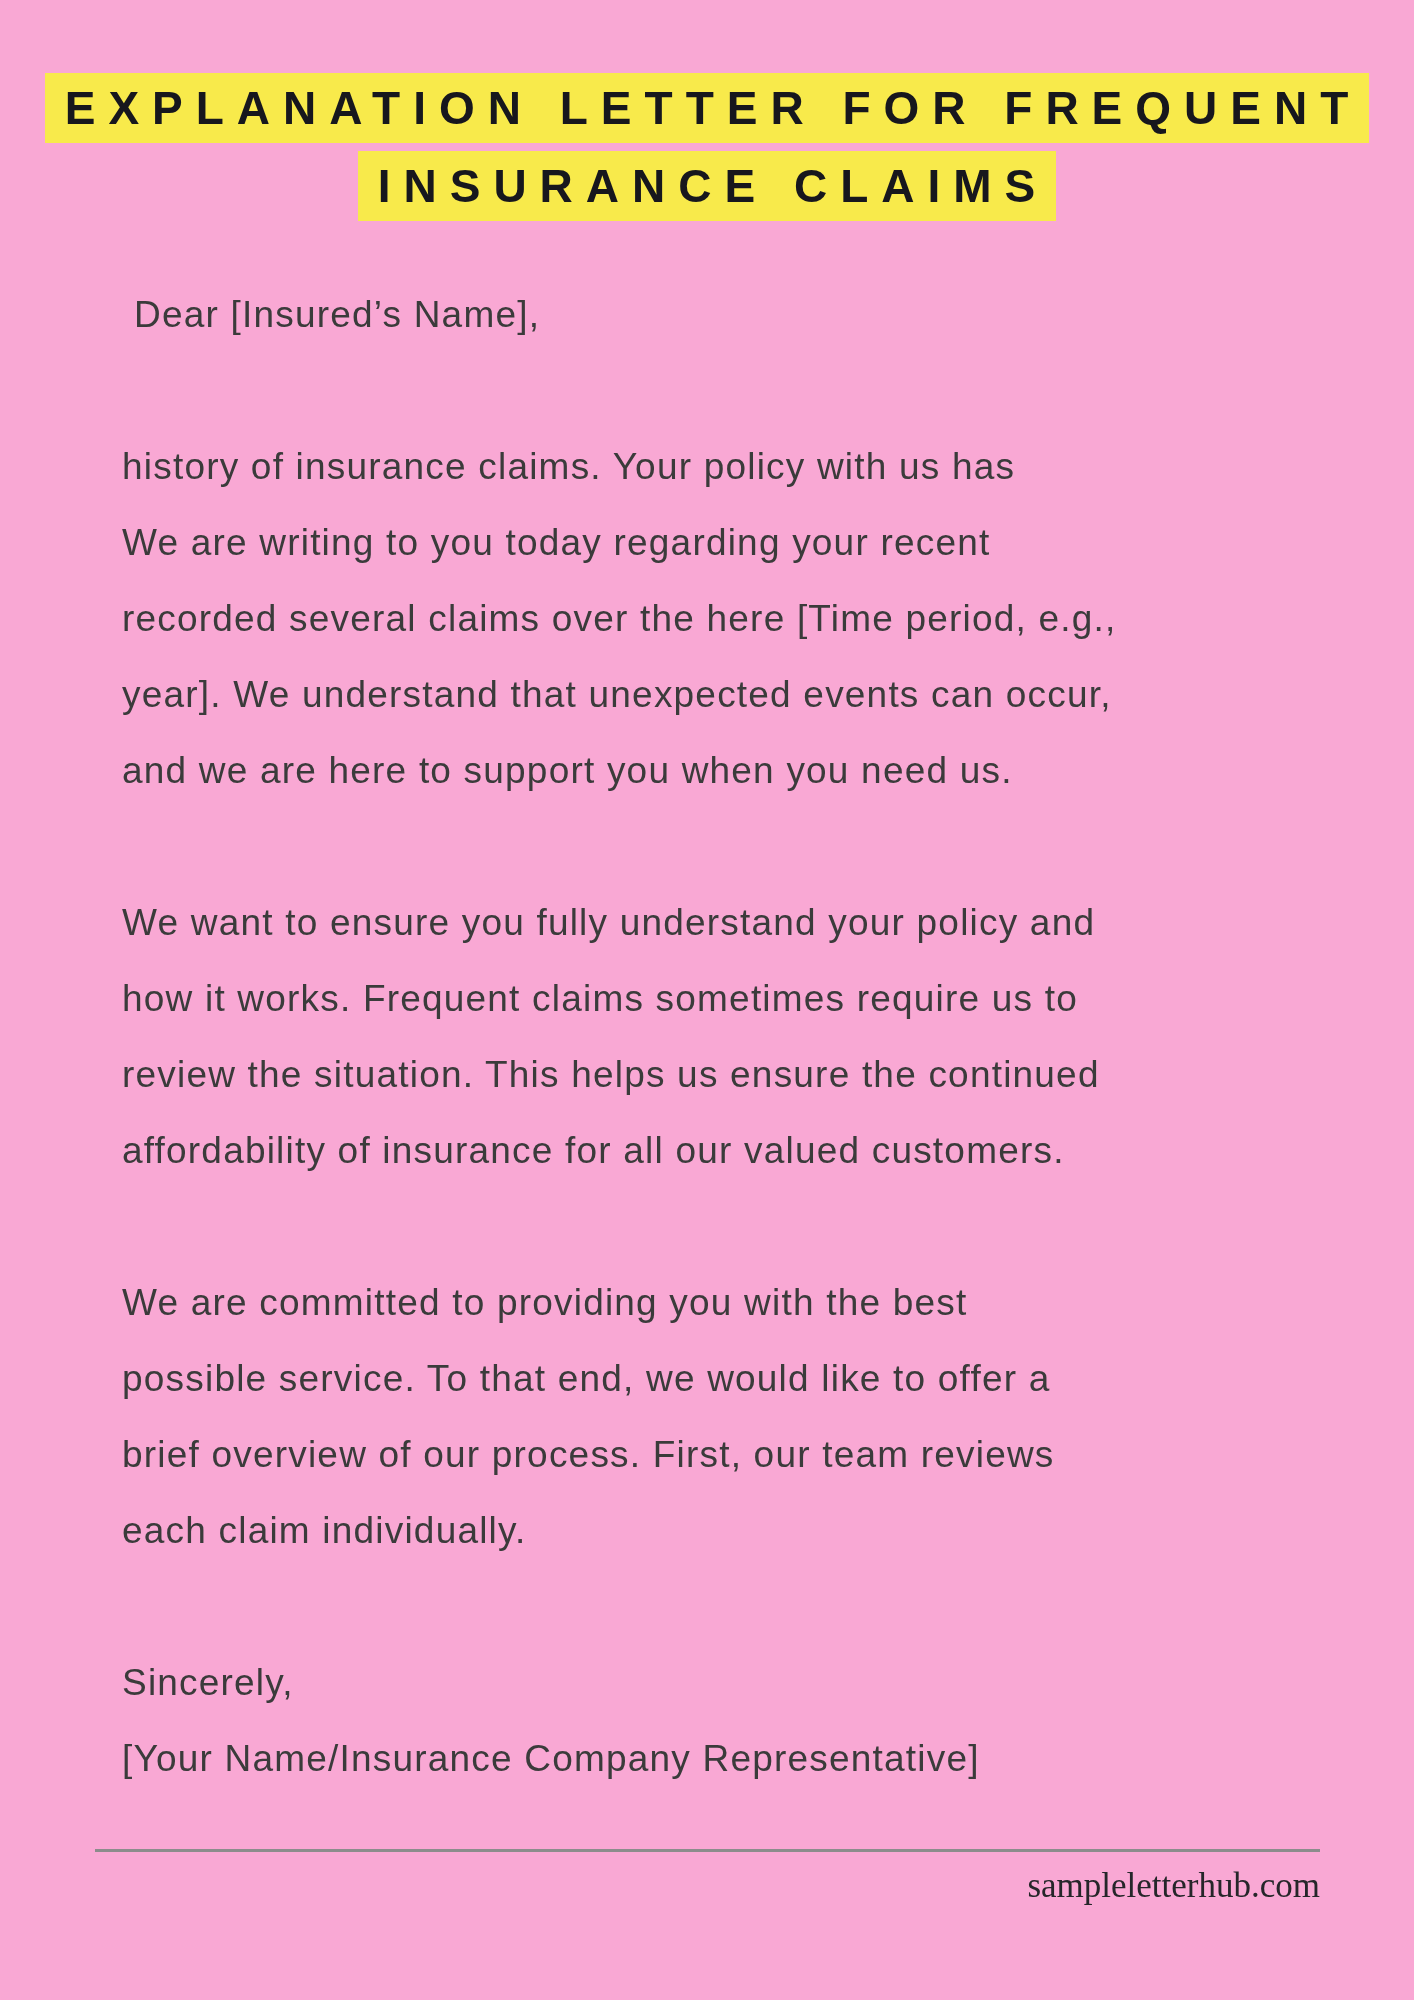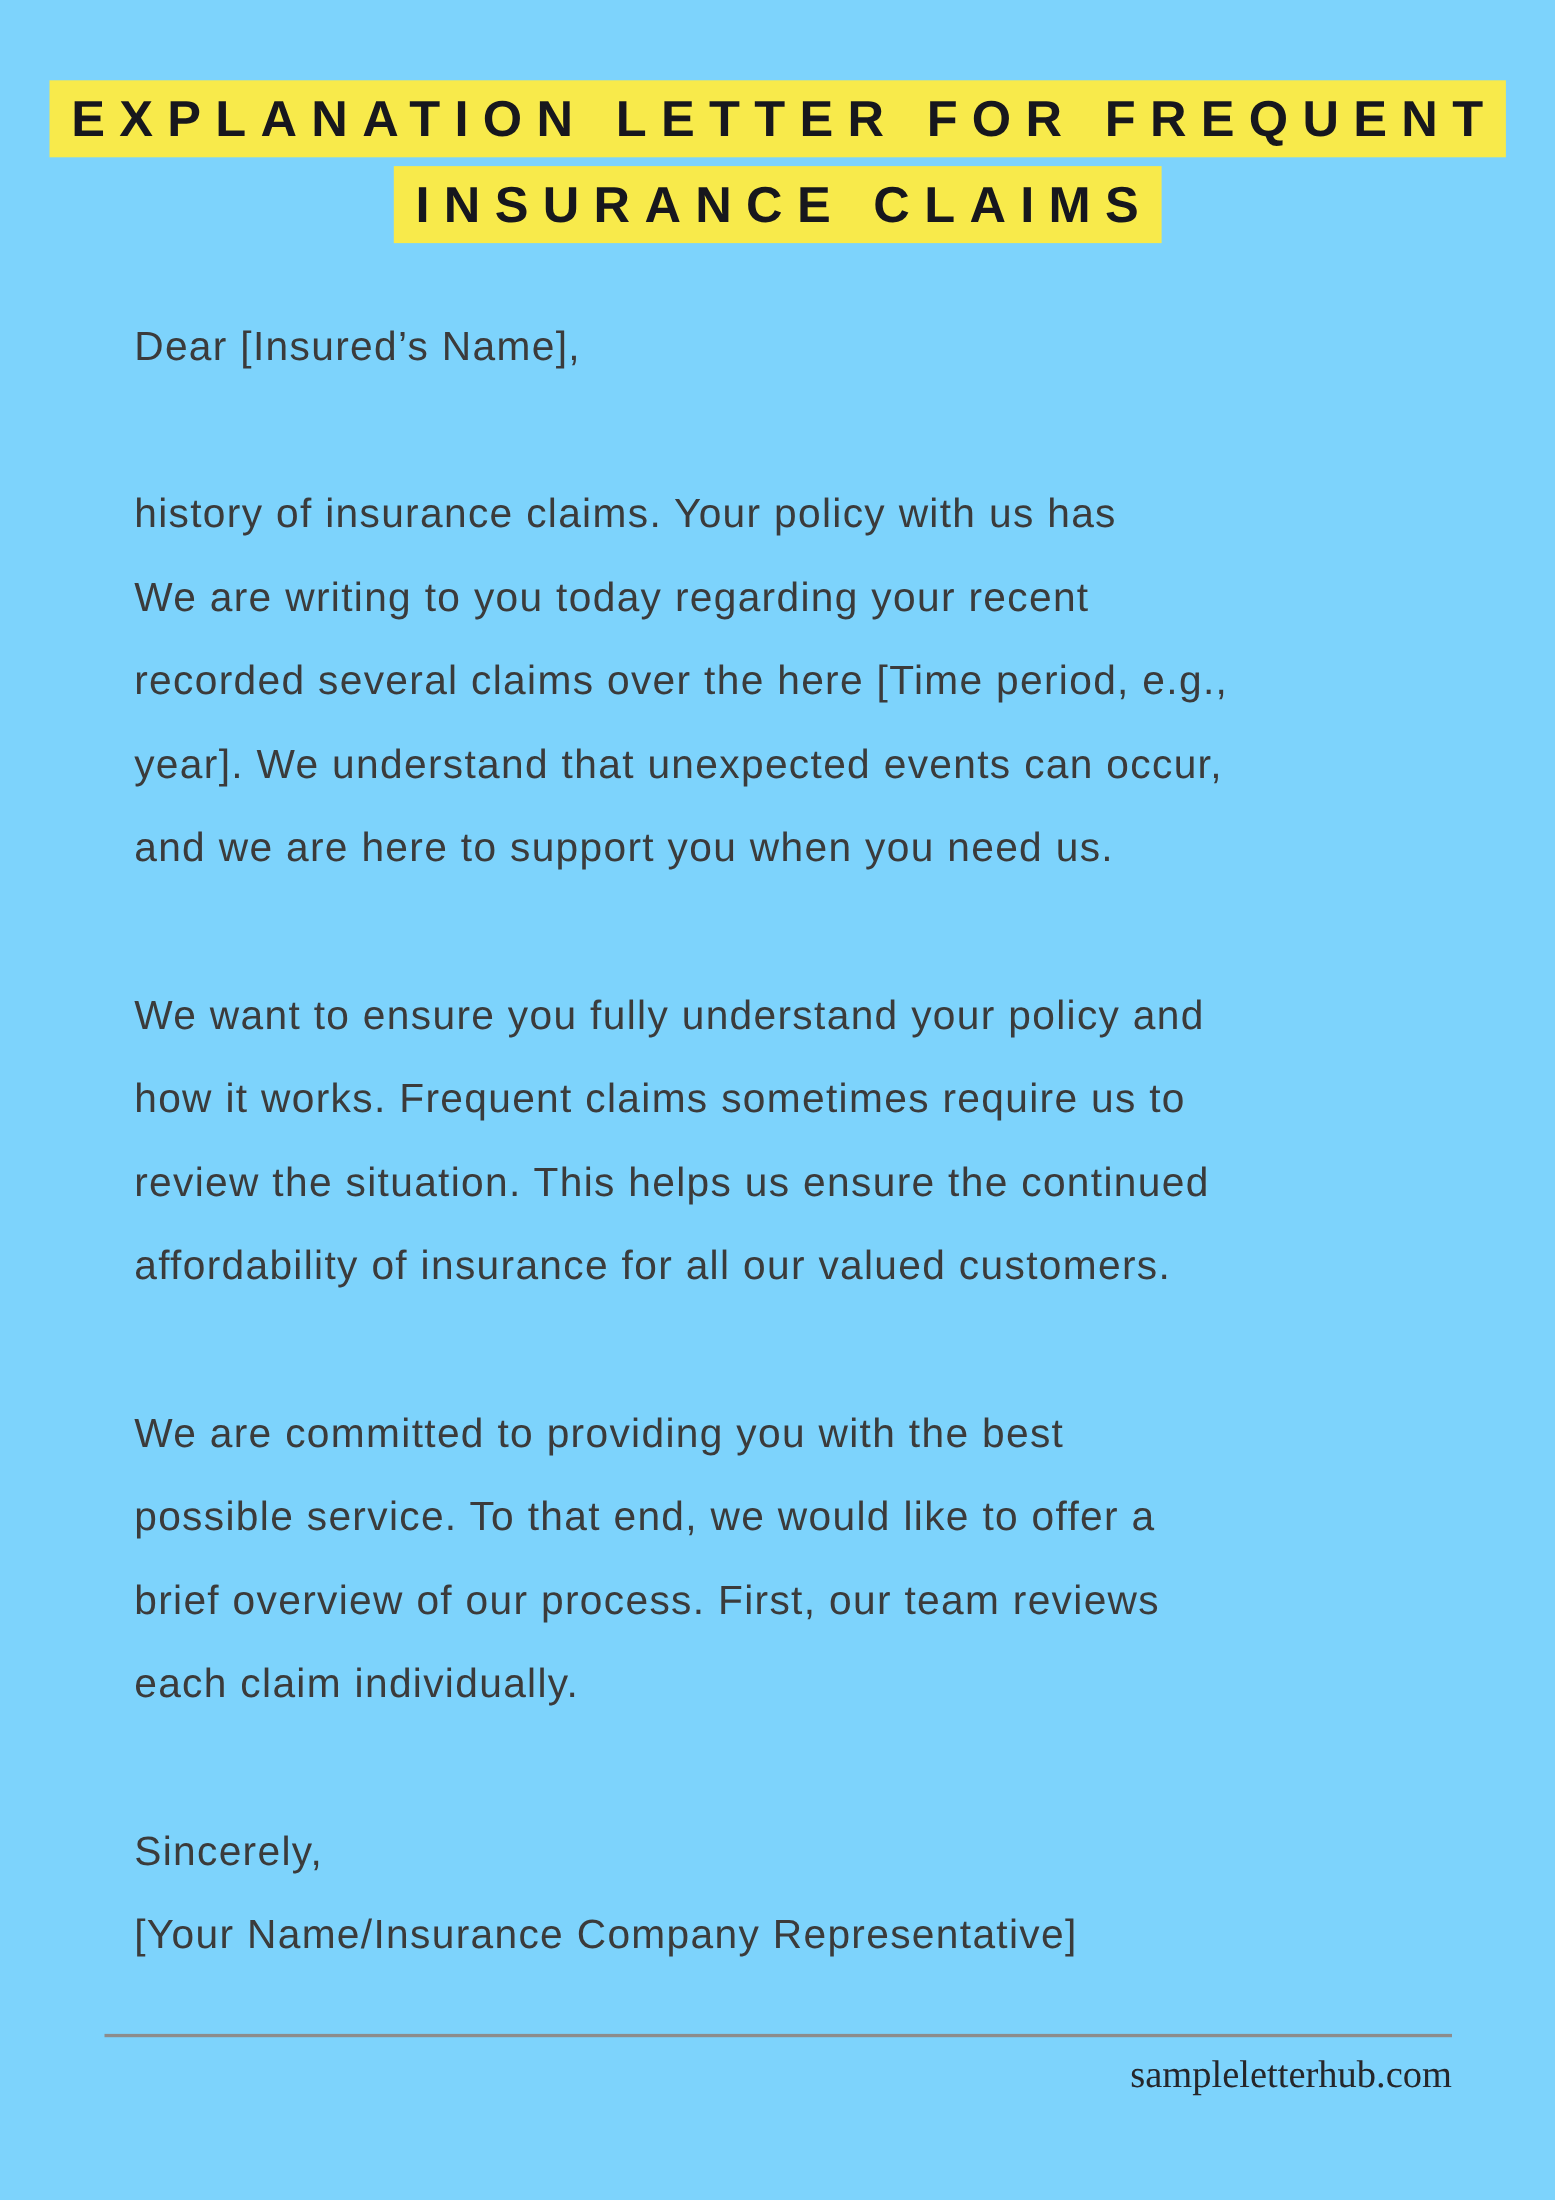--- a/index.html
+++ b/index.html
@@ -10,21 +10,21 @@
   body {
     width: 1414px;
     height: 2000px;
     overflow: hidden;
     font-family: "Liberation Sans", sans-serif;
   }
   .doc {
     position: relative;
     width: 1414px;
     height: 2000px;
-    background: #7dd3fc;
+    background: #f9a8d4;
   }
 
   
   .title-block {
     padding-top: 73px;
     text-align: center;
   }
   .title-row { line-height: 0; }
   .title-row + .title-row { margin-top: 8px; }
   .hl {
@@ -50,21 +50,21 @@
   }
   .line {
     display: block;
     line-height: 76px;
     white-space: nowrap;
   }
   .para {
     margin: 76px 0 0 0;
     padding: 0;
   }
-  .salutation { margin: 0; }
+  .salutation { margin: 12px; }
 
   
   .footer-divider {
     border: none;
     border-top: 3px solid #8C8C8C;
     margin: 52px 94px 0 95px;
   }
   .site-credit {
     margin: 14px 94px 0 0;
     text-align: right;

